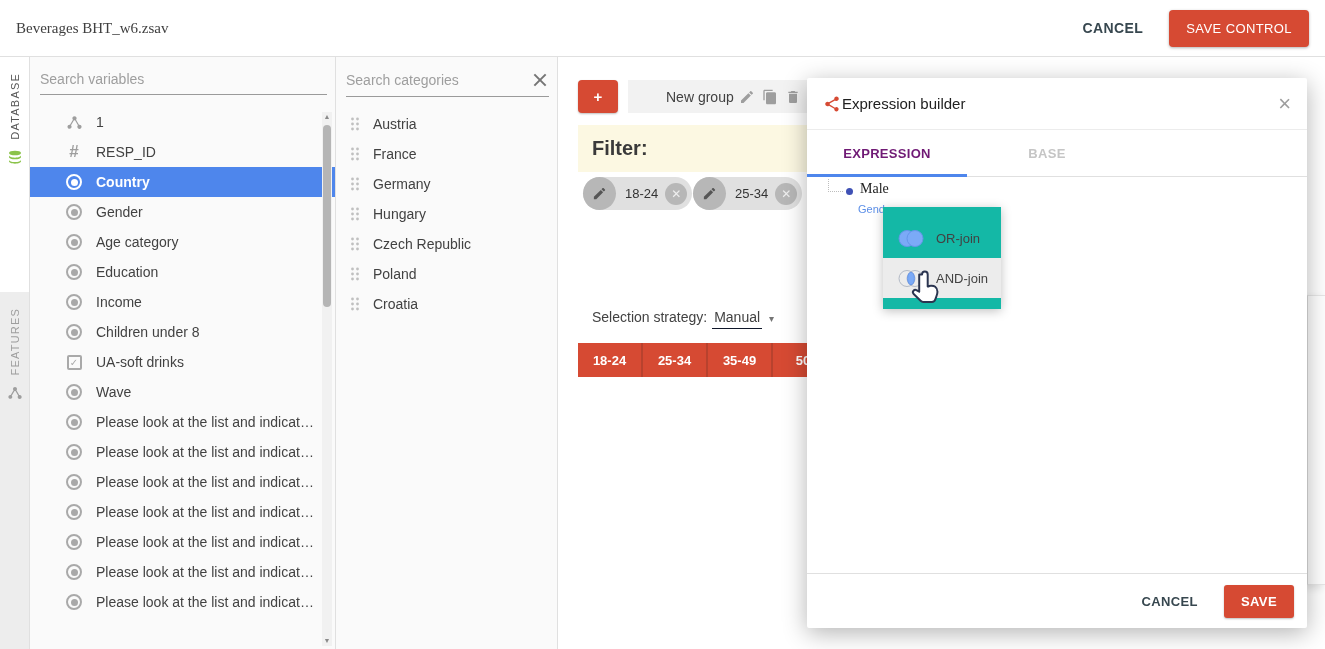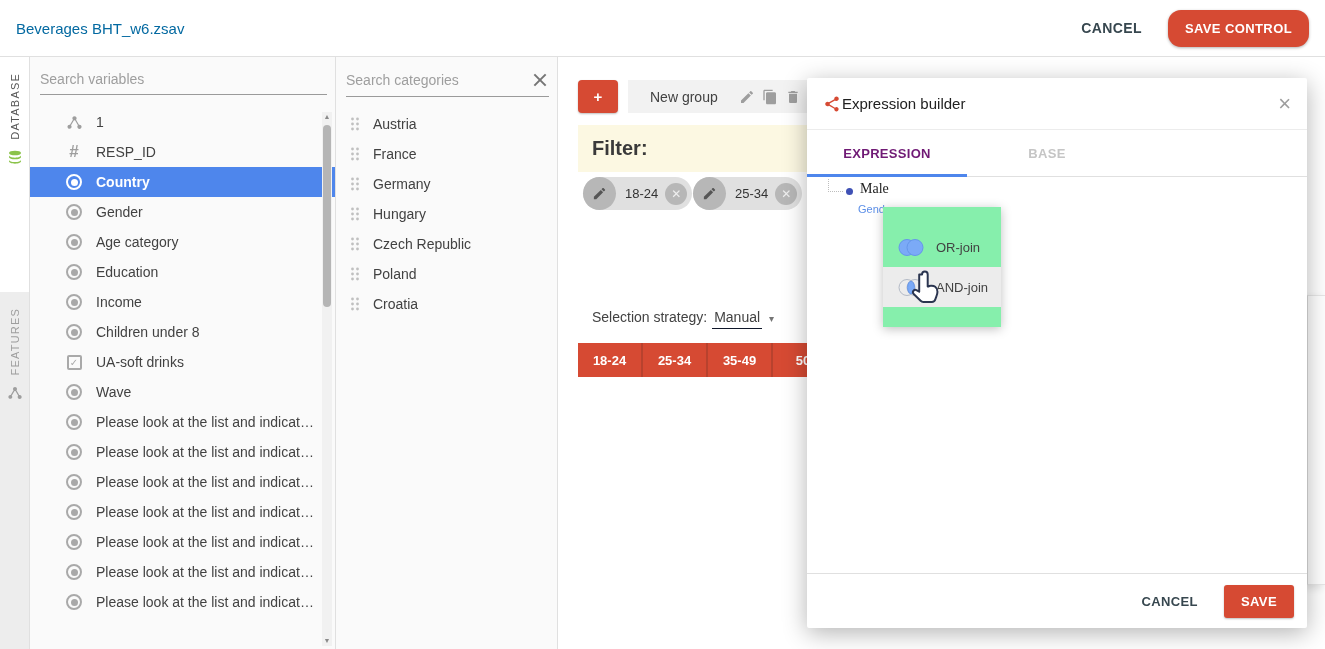--- a/index.html
+++ b/index.html
@@ -2,26 +2,26 @@
 <html><head>
 <meta charset="utf-8">
 <style>
   * { margin:0; padding:0; box-sizing:border-box; }
   html,body { width:1325px; height:649px; overflow:hidden;
     font-family:"Liberation Sans","DejaVu Sans",sans-serif; background:#fff; color:#212121; }
 
   
   .topbar { height:57px; display:flex; align-items:center; padding:0 16px;
     background:#fff; border-bottom:1px solid #e0e0e0; }
-  .topbar-title { font-size:15px; color:#0369a1; }
+  .topbar-title { font-size:15px; color:#404040;font-family:Liberation Serif, serif; }
   .topbar-actions { margin-left:auto; display:flex; align-items:center; gap:26px; }
   .btn-cancel-top { font-size:14px; font-weight:bold; letter-spacing:.4px; color:#37474f;
     background:none; border:none; cursor:pointer; }
-  .btn-save-control { font-size:13px; font-weight:bold; letter-spacing:.4px; color:#fff;
-    background:var(--red); border:none; border-radius:13px; padding:11px 17px;
+  .btn-save-control { font-size:13px; font-weight:normal; letter-spacing:.4px; color:#fff;
+    background:var(--red); border:none; border-radius:4px; padding:11px 17px;
     box-shadow:0 1px 3px rgba(0,0,0,.3); cursor:pointer; }
 
   :root { --red:#d64a33; --blue:#4e86ec; --panelbg:#fafafa; --border:#e0e0e0; }
 
   .app-body { display:flex; height:592px; }
 
   
   .rail { width:30px; background:#ededed; border-right:1px solid var(--border); display:flex; flex-direction:column; }
   .rail-tab { display:flex; flex-direction:column; align-items:center; padding:16px 0 12px; gap:10px; cursor:pointer; }
   .rail-tab .vtext { writing-mode:vertical-rl; transform:rotate(180deg);
@@ -78,21 +78,21 @@
   .crow .clabel { margin-left:13px; font-size:14px; color:#424242; }
 
   
   .main { flex:1; background:#fff; position:relative; }
 
   .add-btn { position:absolute; left:20px; top:23px; width:40px; height:33px; background:var(--red);
     border:none; border-radius:4px; color:#fff; font-size:15px; font-weight:bold;
     box-shadow:0 1px 2px rgba(0,0,0,.25); cursor:pointer; }
   .group-strip { position:absolute; left:70px; top:23px; width:179px; height:33px; background:#f2f2f2;
     display:flex; align-items:center; }
-  .group-name { margin-left:22px; font-size:14px; color:#424242; }
+  .group-name { margin-left:38px; font-size:14px; color:#424242; }
   .group-icons { margin-left:auto; margin-right:6px; display:flex; gap:7px; }
   .gicon { width:16px; height:16px; cursor:pointer; }
 
   .filter-bar { position:absolute; left:20px; top:68px; width:229px; height:47px;
     background:#fcf8e2; display:flex; align-items:center; }
   .filter-label { margin-left:14px; font-size:20px; font-weight:bold; color:#3a3a3a; }
 
   .chip { position:absolute; top:120px; height:33px; background:#e0e0e0; border-radius:17px;
     display:flex; align-items:center; padding-right:5px; cursor:pointer; }
   .chip-edit { width:33px; height:33px; border-radius:50%; background:#b7b7b7;
@@ -129,22 +129,22 @@
     background:var(--blue); }
   .mtab.disabled { color:#c5c5c5; }
   .modal-content { flex:1; position:relative; }
   .tree-guide { position:absolute; left:21px; top:2px; width:15px; height:13px;
     border-left:1px dotted #bdbdbd; border-bottom:1px dotted #bdbdbd; }
   .tree-bullet { position:absolute; left:39px; top:11px; width:7px; height:7px; border-radius:50%;
     background:#3f51b5; }
   .node-label { position:absolute; left:53px; top:4px; font-size:14px; color:#212121;font-family:Liberation Serif, serif; }
   .node-sublabel { position:absolute; left:51px; top:26px; font-size:11px; color:#5c8fe8; }
 
-  .join-menu { position:absolute; left:76px; top:30px; width:118px; background:#86efac;
-    box-shadow:0 2px 10px rgba(0,0,0,.25); padding:20px 0; z-index:10; }
+  .join-menu { position:absolute; left:76px; top:30px; width:118px; background:#14b8a6;
+    box-shadow:0 2px 10px rgba(0,0,0,.25); padding:11px 0; z-index:10; }
   .join-item { height:40px; display:flex; align-items:center; gap:10px; padding:0 13px;
     font-size:13px; color:#424242; cursor:pointer; }
   .join-item.hover { background:#ececec; }
 
   .cursor-hand { position:absolute; left:102px; top:93px; z-index:11; pointer-events:none; }
 
   .modal-footer { height:55px; flex:none; border-top:1px solid var(--border); display:flex;
     align-items:center; justify-content:flex-end; gap:26px; padding-right:13px; }
   .btn-cancel-modal { font-size:13px; font-weight:bold; letter-spacing:.4px; color:#37474f;
     background:none; border:none; cursor:pointer; }

